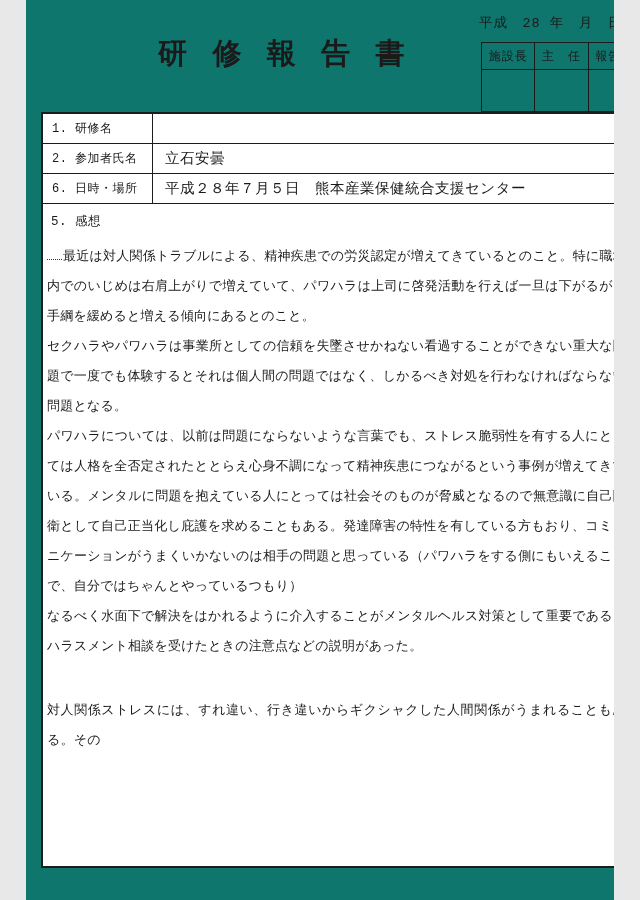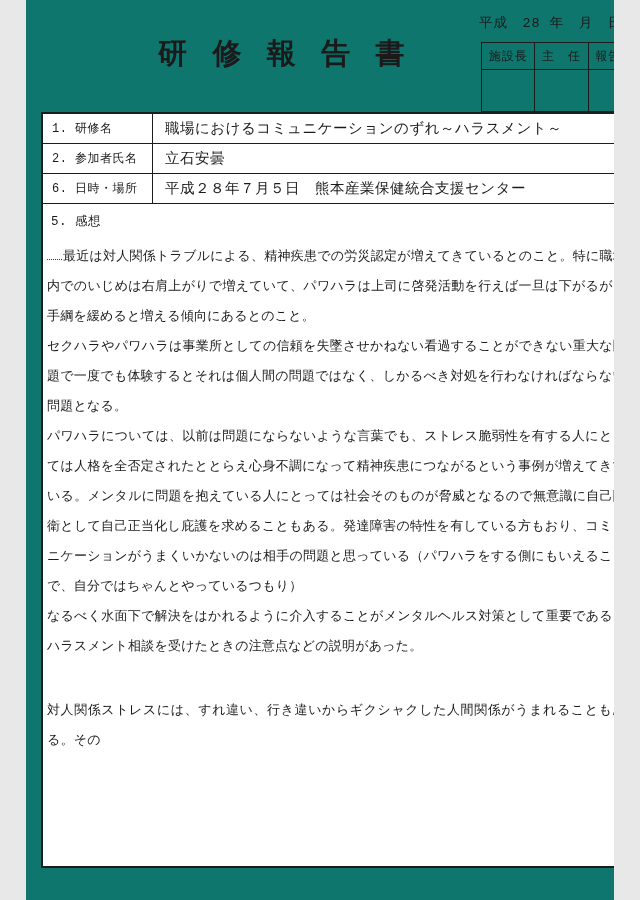--- a/index.html
+++ b/index.html
@@ -105,21 +105,20 @@
       <td></td>
       <td></td>
     </tr>
   </tbody>
     </table>
 
   <div class="main">
 
     <div class="info-row">
       <div class="info-label">1. 研修名</div>
-      <div class="info-value">職場におけるコミュニケーションのずれ～ハラスメント～</div>
     </div>
 
     <div class="info-row">
       <div class="info-label">2. 参加者氏名</div>
       <div class="info-value">立石安曇</div>
     </div>
 
     <div class="info-row">
       <div class="info-label">6. 日時・場所</div>
       <div class="info-value">平成２８年７月５日　熊本産業保健統合支援センター</div>

